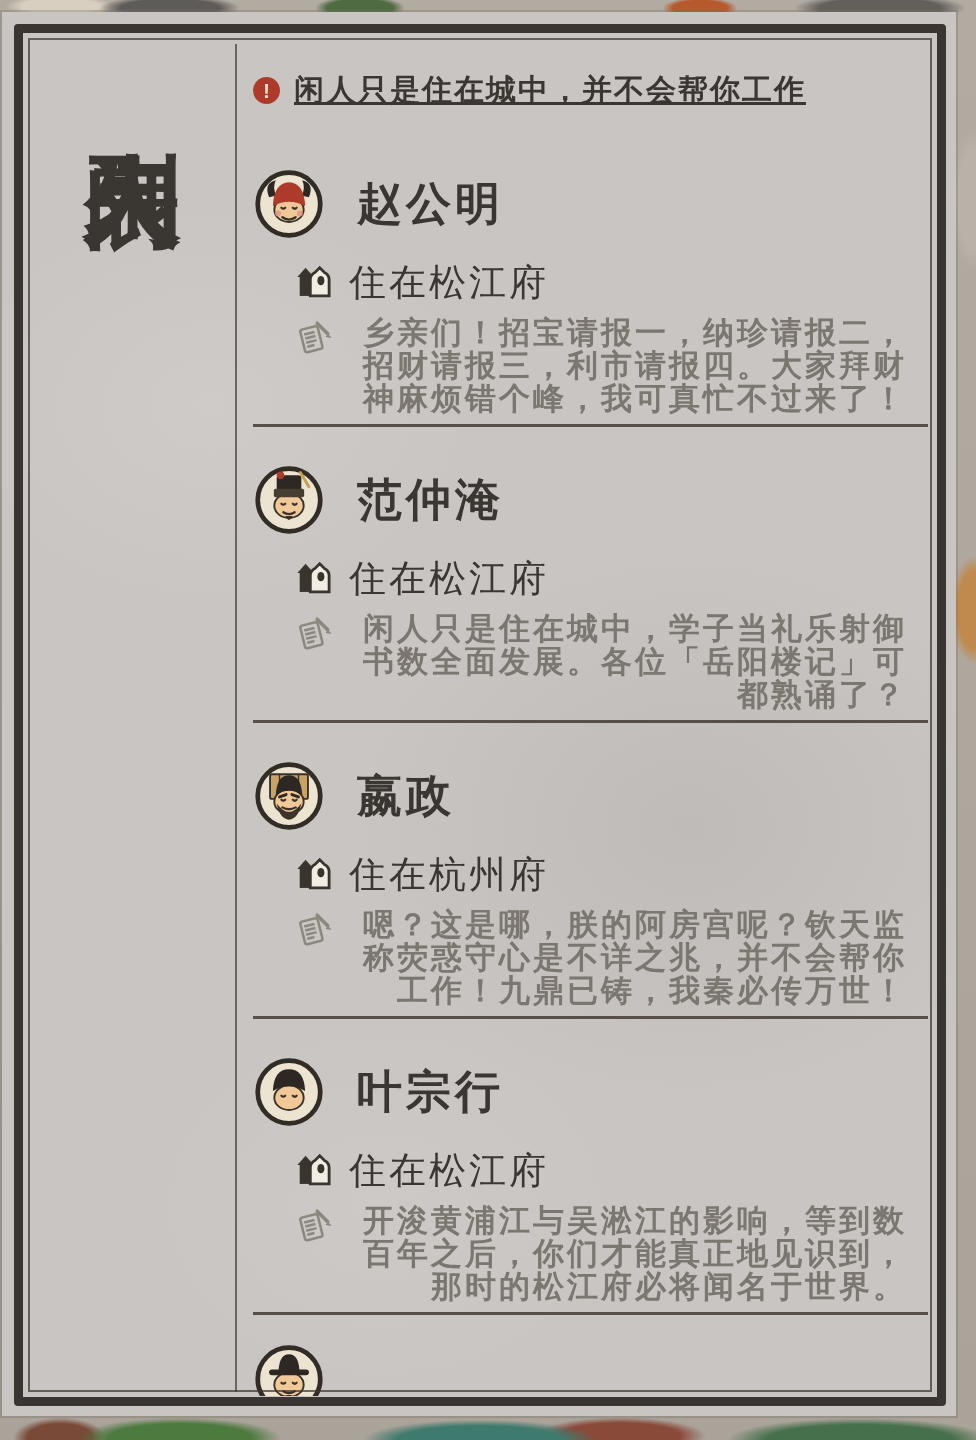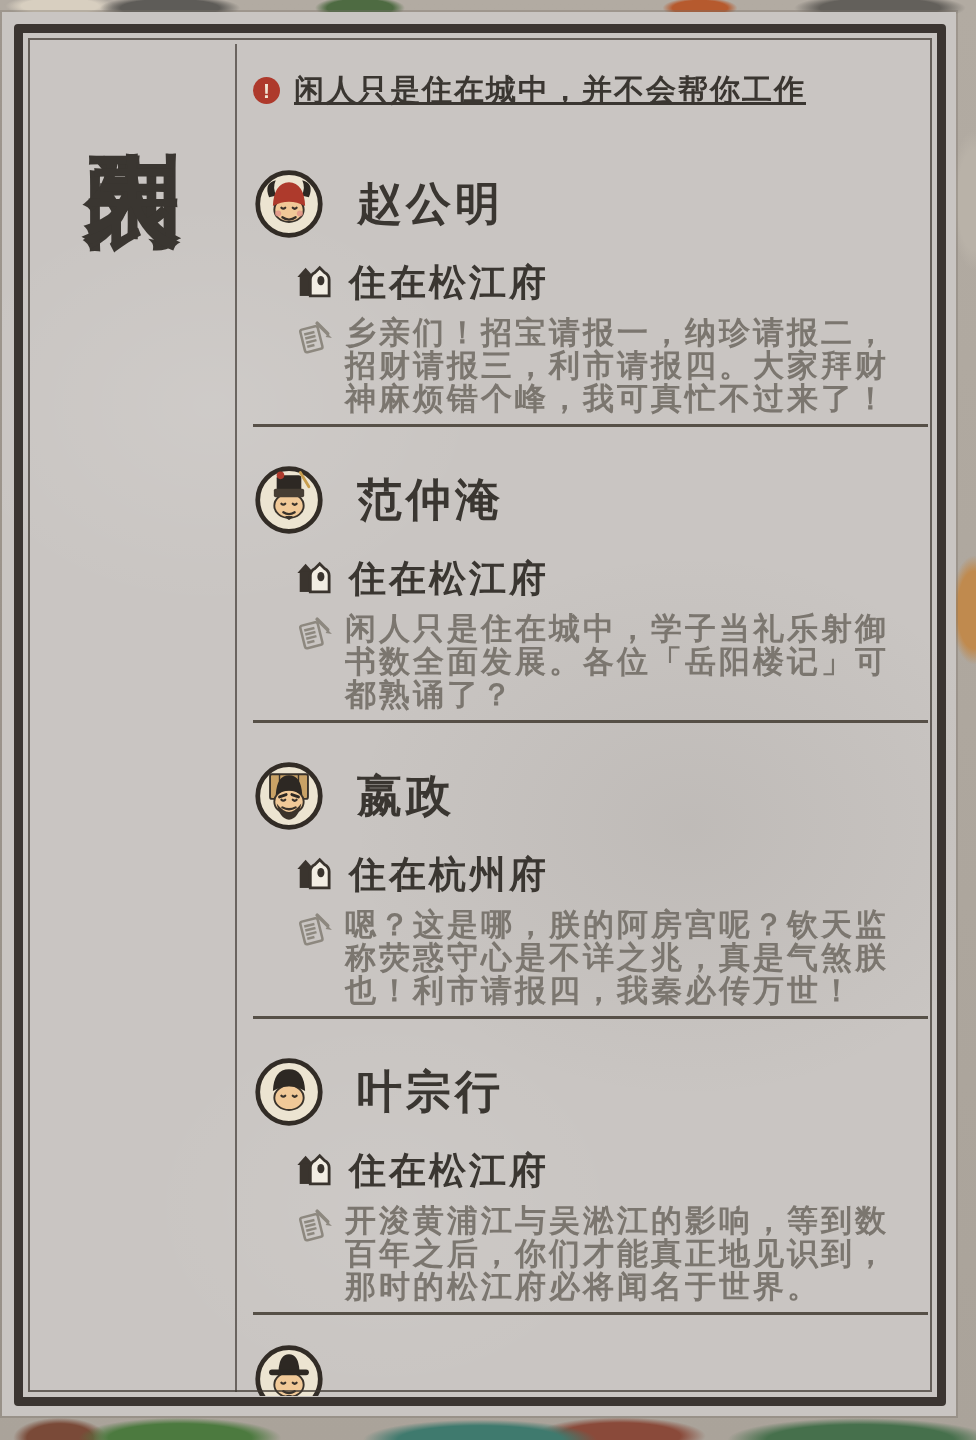--- a/index.html
+++ b/index.html
@@ -61,22 +61,22 @@
   
   .person{padding:28px 0 9px 0;}
   .person + .person{border-top:3px solid rgba(66,59,49,.85);}
   .person:first-child{padding-top:48px;}
   .person-header{display:flex;align-items:center;gap:17px;}
   .avatar{width:72px;height:72px;flex:0 0 auto;display:inline-block;}
   .avatar svg{width:72px;height:72px;display:block;}
   .person-name{margin:15px;font-size:45px;font-weight:700;letter-spacing:4px;color:var(--text-dark,#3a3631);}
   .meta-row{display:flex;align-items:center;gap:14px;padding-left:42px;margin-top:9px;}
   .house-icon svg{width:40px;height:40px;display:block;}
-  .residence{font-size:37px;font-weight:700;letter-spacing:3px;color:var(--text-dark,#3f3a34);}
-  .speech-row{display:flex;align-items:flex-start;gap:12px;padding-left:42px;margin-top:8px;}
+  .residence{font-size:37px;font-weight:400;letter-spacing:3px;color:var(--text-dark,#3f3a34);}
+  .speech-row{display:flex;align-items:flex-start;gap:12px;padding-left:42px;margin-top:8px;text-align:right;}
   .note-icon{margin-top:2px;}
   .note-icon svg{width:38px;height:38px;display:block;}
   .speech{
     margin:0;width:562px;font-size:31px;line-height:33px;font-weight:600;
     letter-spacing:3px;color:var(--text-gray,#7b766f);
   }
   
   .avatar .ring{fill:var(--avatar-bg,#ece4d1);stroke:#322c26;stroke-width:5;}
   .avatar .face{fill:#f1c998;stroke:#3a332b;stroke-width:2;}
   .avatar .eye{stroke:#39322b;stroke-width:2.4;fill:none;stroke-linecap:round;}
@@ -346,21 +346,21 @@
             <rect class="paper-o" x="7" y="9" width="17" height="22" rx="2"></rect>
             <line class="paper-o" x1="10" y1="14" x2="20" y2="14"></line>
             <line class="paper-o" x1="10" y1="18" x2="20" y2="18"></line>
             <line class="paper-o" x1="10" y1="22" x2="20" y2="22"></line>
             <line class="paper-o" x1="10" y1="26" x2="17" y2="26"></line>
           </g>
           <line class="pen" x1="21" y1="5" x2="31" y2="15"></line>
           <path class="nib" d="M31,15 l4,4 l-6,-1 Z"></path>
         </svg>
       </span>
-      <p class="speech">嗯？这是哪，朕的阿房宫呢？钦天监称荧惑守心是不详之兆，真是气煞朕也！利市请报四，我秦必传万世！</p>
+      <p class="speech">嗯？这是哪，朕的阿房宫呢？钦天监称荧惑守心是不详之兆，并不会帮你工作！九鼎已铸，我秦必传万世！</p>
     </div>
   </section>
 
   <section class="person">
     <div class="person-header">
       <span class="avatar" data-avatar="youth-cap">
         <svg viewBox="0 0 76 76">
           <circle class="ring" cx="38" cy="38" r="33"></circle>
           <g class="v v-emperor-bg">
             <rect class="screen" x="18" y="15" width="40" height="26" rx="2"></rect>

